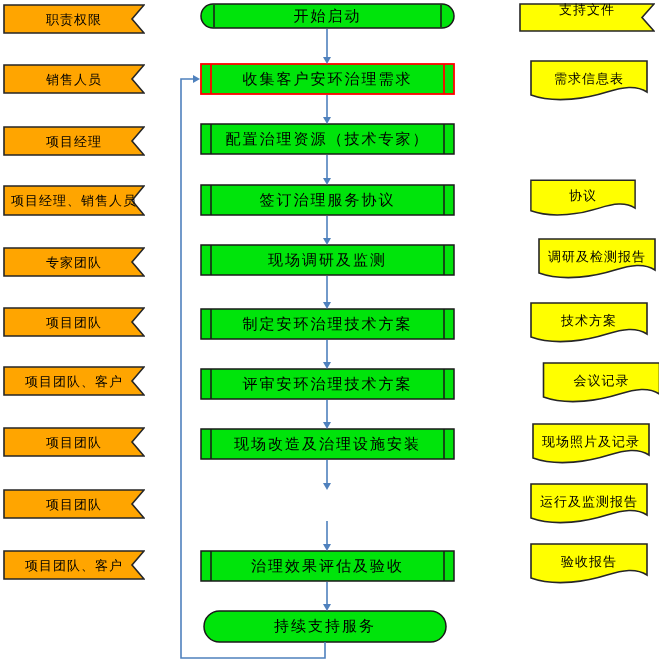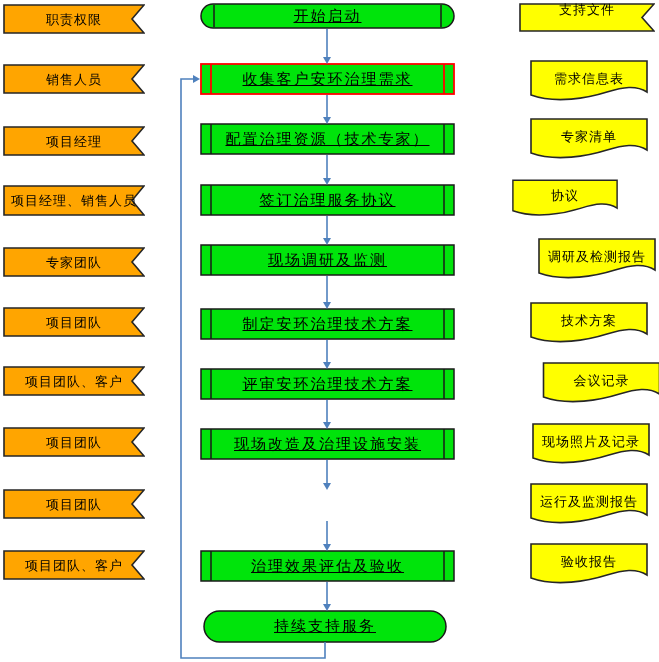--- a/index.html
+++ b/index.html
@@ -9,21 +9,21 @@
     overflow:hidden;
   }
   .node { position:absolute; }
   .node > svg { position:absolute; left:0; top:0; width:100%; height:100%; display:block; }
   .lbl {
     position:absolute; left:0; top:0; right:0; bottom:0;
     display:flex; align-items:center; justify-content:center;
     color:#000; white-space:nowrap; line-height:1;
   }
   .lbl.role  { font-size:13px; letter-spacing:1px; }
-  .lbl.proc  { font-size:15px; letter-spacing:2px;text-decoration:underline; }
+  .lbl.proc  { font-size:15px; letter-spacing:2px; }
   .lbl.doc   { font-size:13px; letter-spacing:1px; padding-bottom:10px; }
   .sh-role  { fill:#FFA500; stroke:#262626; stroke-width:1.6; }
   .sh-proc  { fill:#00E40B; stroke:#1a1a1a; stroke-width:1.5; }
   .sh-proc-hl { fill:#00E40B; stroke:#FF0000; stroke-width:1.8; }
   .sh-doc   { fill:#FFFF00; stroke:#262626; stroke-width:1.6; }
   .bar      { stroke:#1a1a1a; stroke-width:1.5; }
   .bar-hl   { stroke:#FF0000; stroke-width:1.8; }
   .connectors { position:absolute; left:0; top:0; z-index:5; pointer-events:none; }
 </style>
 </head>
@@ -221,27 +221,21 @@
       </svg>
     <span class="lbl doc" style="padding-bottom:16px">支持文件</span>
   </div>
 
   <div class="node" style="left:530px;top:60px;width:118px;height:46px">
     <svg viewBox="0 0 118 46">
         <path class="sh-doc" d="M1,1 L117,1 L117,32 C106,25 93,27 77,32 C58,38 26,44 1,35 Z"></path>
       </svg>
     <span class="lbl doc">需求信息表</span>
   </div>
-  <div class="node" style="left:530px;top:118px;width:118px;height:46px">
-    <svg viewBox="0 0 118 46">
-        <path class="sh-doc" d="M1,1 L117,1 L117,32 C106,25 93,27 77,32 C58,38 26,44 1,35 Z"></path>
-      </svg>
-    <span class="lbl doc">专家清单</span>
-  </div>
-  <div class="node" style="left:512px;top:177px;width:106px;height:46px">
+  <div class="node" style="left:530px;top:177px;width:106px;height:46px">
     <svg viewBox="0 0 118 46">
         <path class="sh-doc" d="M1,1 L117,1 L117,32 C106,25 93,27 77,32 C58,38 26,44 1,35 Z"></path>
       </svg>
     <span class="lbl doc">协议</span>
   </div>
   <div class="node" style="left:530px;top:238px;width:134px;height:46px">
     <svg viewBox="0 0 118 46">
         <path class="sh-doc" d="M1,1 L117,1 L117,32 C106,25 93,27 77,32 C58,38 26,44 1,35 Z"></path>
       </svg>
     <span class="lbl doc">调研及检测报告</span>

